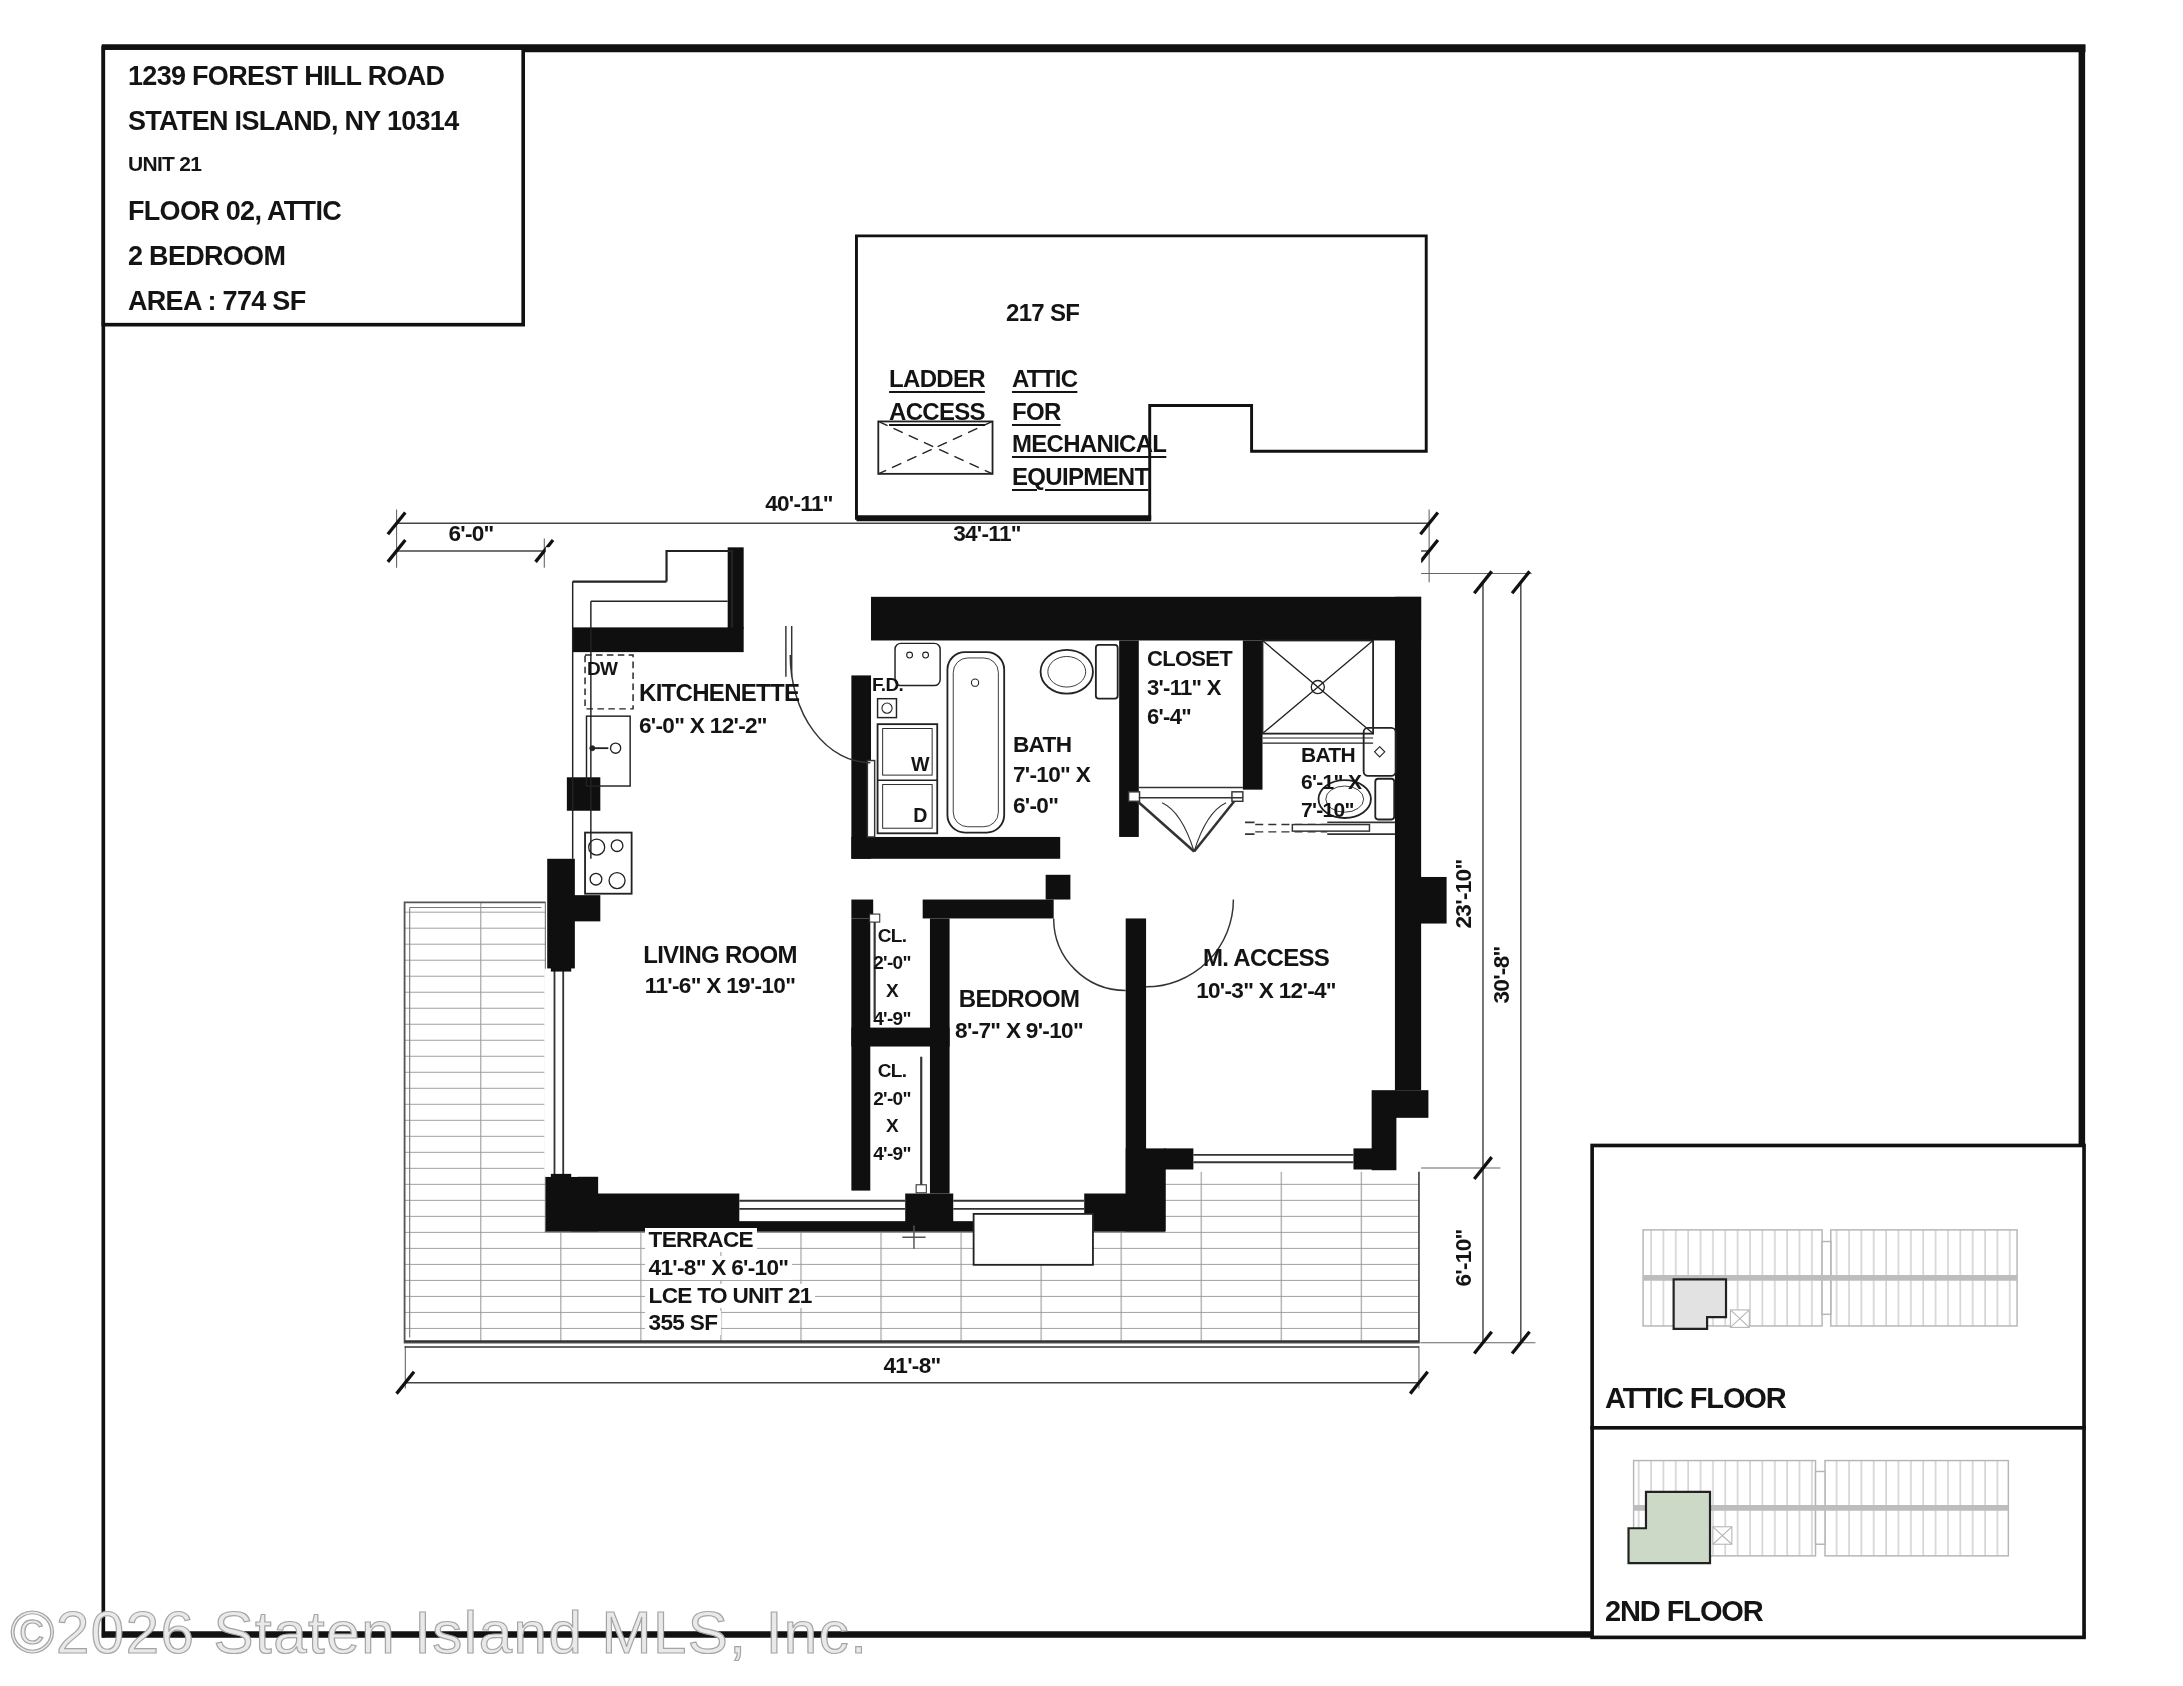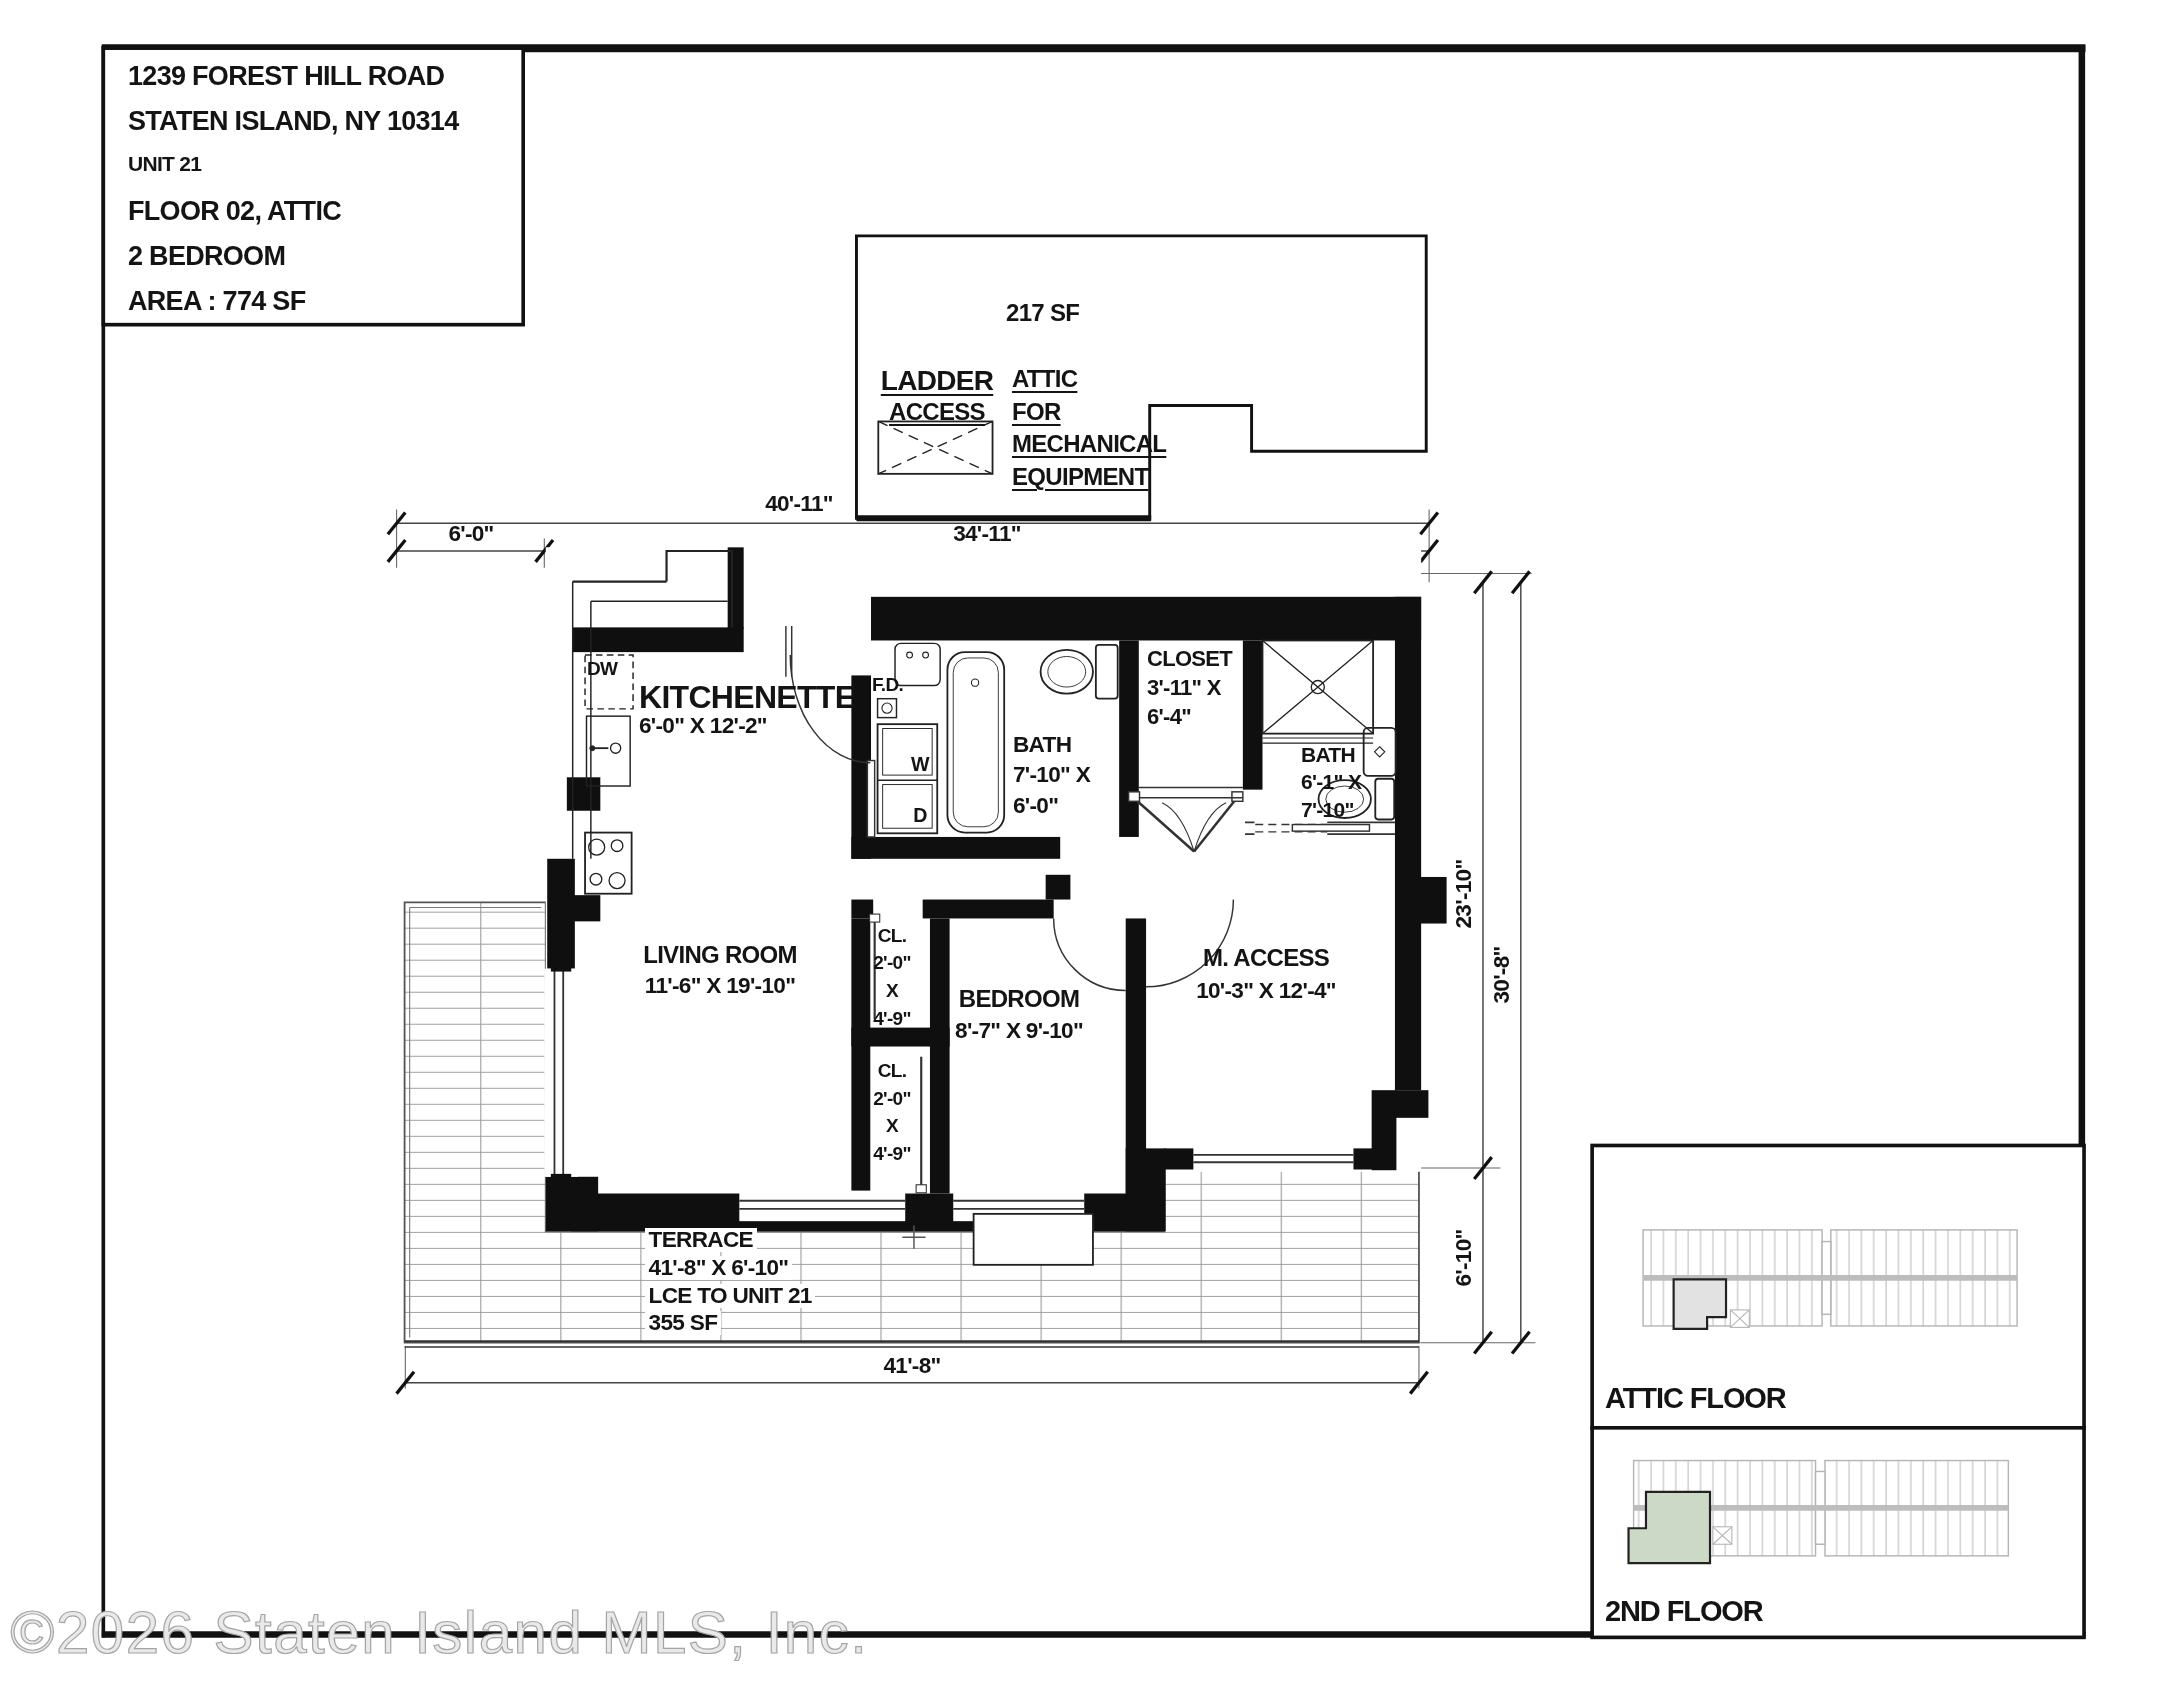--- a/index.html
+++ b/index.html
@@ -230,32 +230,32 @@
 </svg>
 
   <div class="t" style="left:128px;top:63px;font-size:27px;">1239 FOREST HILL ROAD</div>
   <div class="t" style="left:128px;top:108px;font-size:27px;">STATEN ISLAND, NY 10314</div>
   <div class="t" style="left:128px;top:153px;font-size:21px;">UNIT 21</div>
   <div class="t" style="left:128px;top:198px;font-size:27px;">FLOOR 02, ATTIC</div>
   <div class="t" style="left:128px;top:243px;font-size:27px;">2 BEDROOM</div>
   <div class="t" style="left:128px;top:288px;font-size:27px;">AREA : 774 SF</div>
 
   <div class="t" style="left:1006px;top:301px;font-size:24px;">217 SF</div>
-  <div class="t c u" style="left:937px;top:367px;font-size:28px;">LADDER</div>
+  <div class="t c u" style="left:937px;top:367px;font-size:24px;">LADDER</div>
   <div class="t c u" style="left:937px;top:400px;font-size:24px;">ACCESS</div>
   <div class="t u" style="left:1012px;top:367px;font-size:24px;">ATTIC</div>
   <div class="t u" style="left:1012px;top:400px;font-size:24px;">FOR</div>
   <div class="t u" style="left:1012px;top:432px;font-size:24px;">MECHANICAL</div>
   <div class="t u" style="left:1012px;top:465px;font-size:24px;">EQUIPMENT</div>
 
   <div class="t c" style="left:799px;top:493px;font-size:22.6px;">40'-11"</div>
   <div class="t c" style="left:471px;top:523px;font-size:22.6px;">6'-0"</div>
   <div class="t c" style="left:987px;top:523px;font-size:22.6px;">34'-11"</div>
 
-  <div class="t" style="left:639px;top:681px;font-size:32px;">KITCHENETTE</div>
+  <div class="t" style="left:639px;top:681px;font-size:24px;">KITCHENETTE</div>
   <div class="t" style="left:639px;top:715px;font-size:22.6px;">6'-0" X 12'-2"</div>
   <div class="t" style="left:587px;top:659px;font-size:19px;">DW</div>
   <div class="t" style="left:872px;top:675px;font-size:19px;">F.D.</div>
   <div class="t c" style="left:920px;top:755px;font-size:19.6px;">W</div>
   <div class="t c" style="left:920px;top:806px;font-size:19.6px;">D</div>
 
   <div class="t" style="left:1013px;top:734px;font-size:22.6px;">BATH</div>
   <div class="t" style="left:1013px;top:764px;font-size:22.6px;">7'-10" X</div>
   <div class="t" style="left:1013px;top:795px;font-size:22.6px;">6'-0"</div>
 

